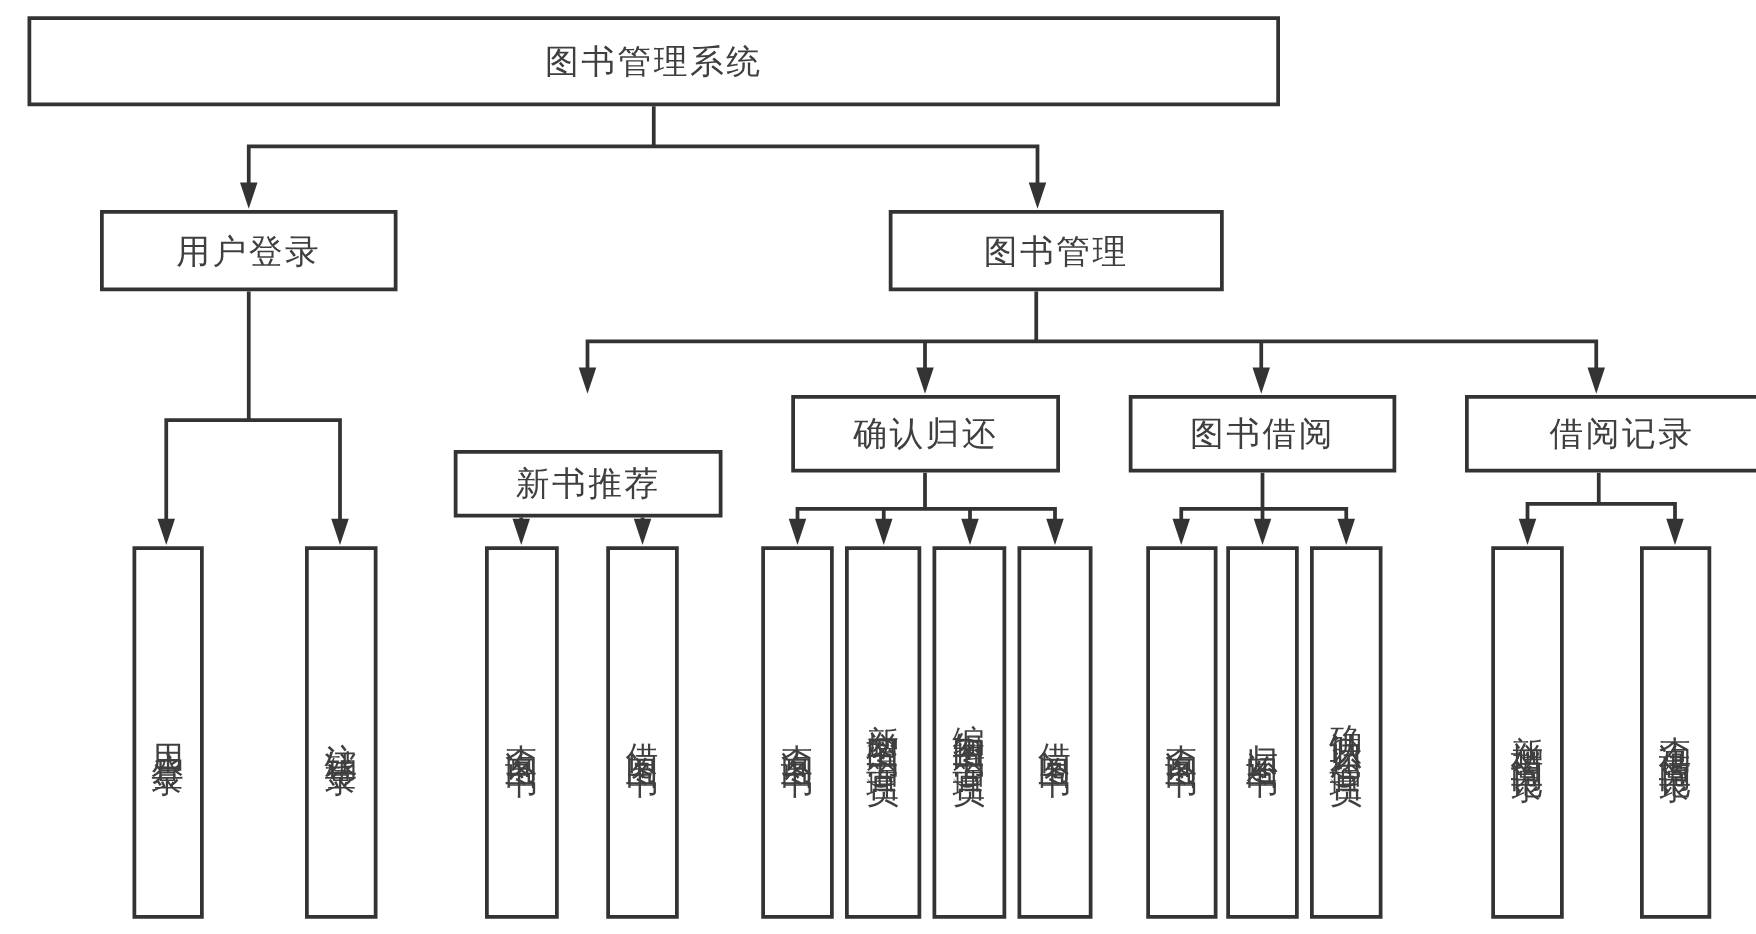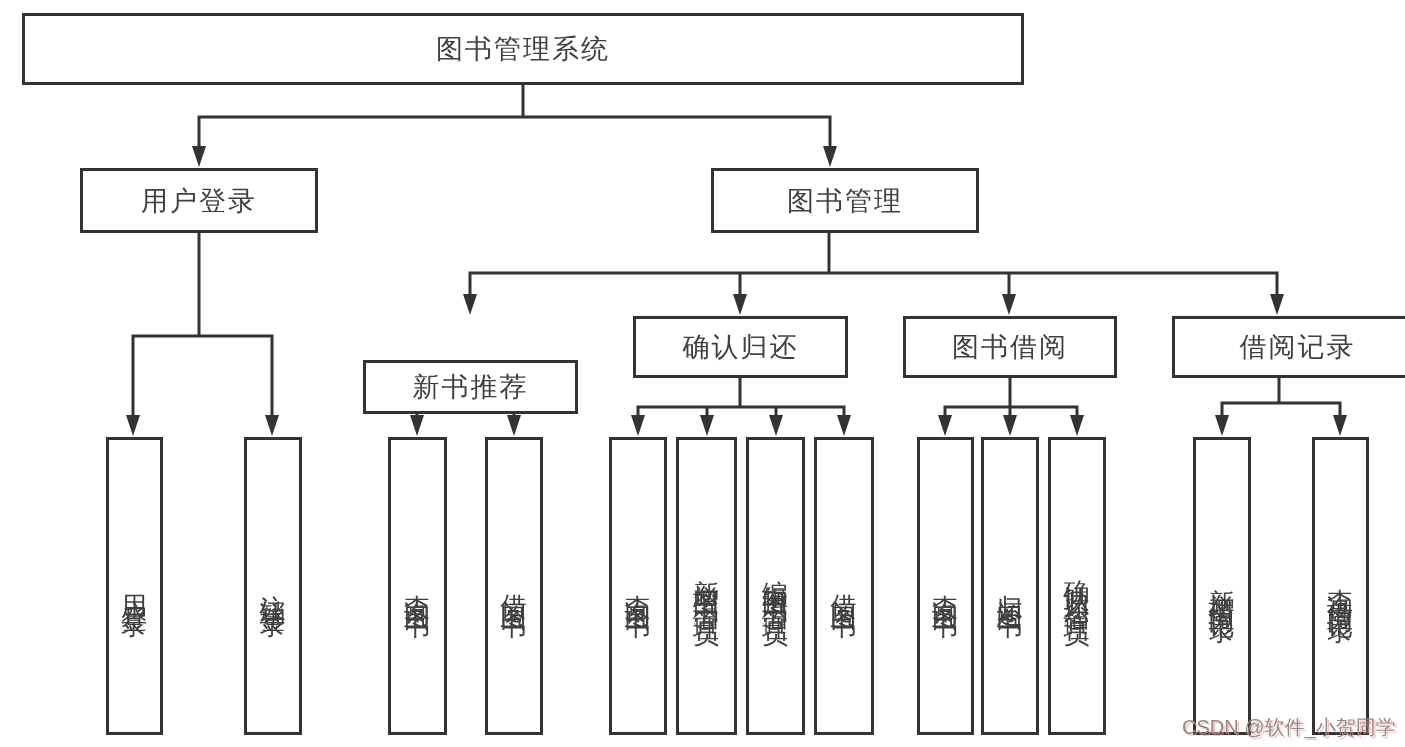--- a/index.html
+++ b/index.html
@@ -131,15 +131,14 @@
   <div class="node v" style="left:746px; top:437px; width:59px; height:298px;">编辑图书（管理员）</div>
   <div class="node v" style="left:814px; top:437px; width:60px; height:298px;">借阅图书</div>
 
   <div class="node v" style="left:917px; top:437px; width:57px; height:298px;">查询图书</div>
   <div class="node v" style="left:981px; top:437px; width:58px; height:298px;">归还图书</div>
   <div class="node v" style="left:1048px; top:437px; width:58px; height:298px;">确认归还（管理员）</div>
 
   <div class="node v" style="left:1193px; top:437px; width:58px; height:298px;">新增借阅记录</div>
   <div class="node v" style="left:1312px; top:437px; width:57px; height:298px;">查询借阅记录</div>
 
-  <div class="watermark">CSDN @软件_小贺同学</div>
 
 </div>
 
 </body></html>

